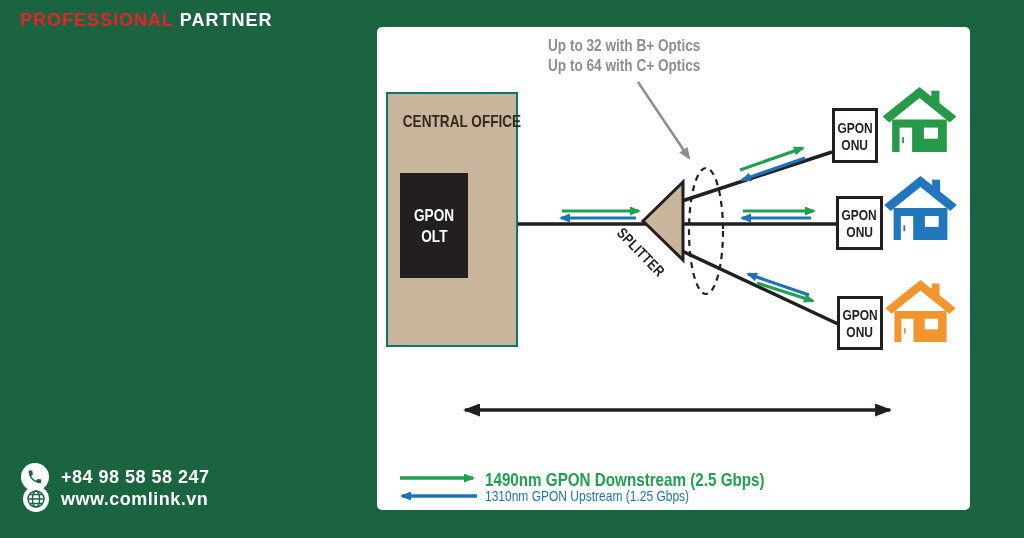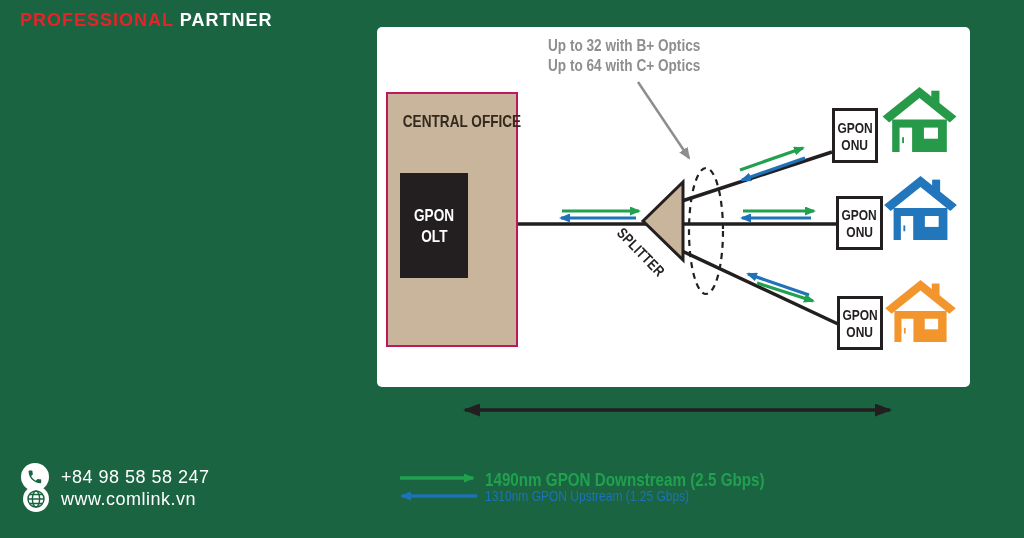--- a/index.html
+++ b/index.html
@@ -14,40 +14,40 @@
   .brand {
     position:absolute; left:20px; top:10px;
     font-size:18px; font-weight:bold; letter-spacing:1px;
     white-space:nowrap;
   }
   .brand .red   { color: var(--red); }
   .brand .white { color:#ffffff; }
 
   
   .panel {
-    position:absolute; left:377px; top:27px; width:593px; height:360px;
+    position:absolute; left:377px; top:27px; width:593px; height:483px;
     background:#ffffff; border-radius:5px;
   }
   .panel > * { position:absolute; }
 
   .overlay { left:0; top:0; width:593px; height:483px; }
 
   
   .cnd  { display:inline-block; transform:scaleX(.8); transform-origin:center; white-space:nowrap; }
   .cndL { display:inline-block; transform:scaleX(.8); transform-origin:left center; white-space:nowrap; }
 
   .annotation {
     left:152px; top:9px; width:190px;
     text-align:center; color:var(--gray);
     font-size:17px; font-weight:bold; line-height:20px;
   }
 
   .central-office {
     left:9px; top:65px; width:132px; height:255px;
-    background:var(--tan); border:2px solid #be185d;
+    background:var(--tan); border:2px solid #0f766e;
     text-align:center;
   }
   .central-office .co-label {
     margin-top:18px; color:var(--dark_brown);
     font-size:17px; font-weight:bold;
   }
   .olt-box {
     left:23px; top:146px; width:68px; height:105px;
     background:var(--ink);
     display:flex; flex-direction:column; align-items:center; justify-content:center;
@@ -81,21 +81,21 @@
   .legend-down {
     left:108px; top:442px; color:var(--arrow_green);
     font-size:19px; font-weight:bold;
   }
   .legend-up {
     left:108px; top:460px; color:var(--arrow_blue);
     font-size:15px; font-weight:normal;
   }
 
   
-  .contact-row { position:absolute; display:flex; align-items:center; color:#ffffff; font-weight:normal; }
+  .contact-row { position:absolute; display:flex; align-items:center; color:#ffffff; font-weight:bold; }
   .contact-phone { left:21px; top:463px; }
   .contact-web   { left:23px; top:486px; }
   .contact-row .txt { margin-left:12px; font-size:18px; letter-spacing:.5px; }
   .icon-circle { display:block; }
 </style>
 </head>
 <body>
 
 <div class="brand">
   <span class="red">PROFESSIONAL</span>

